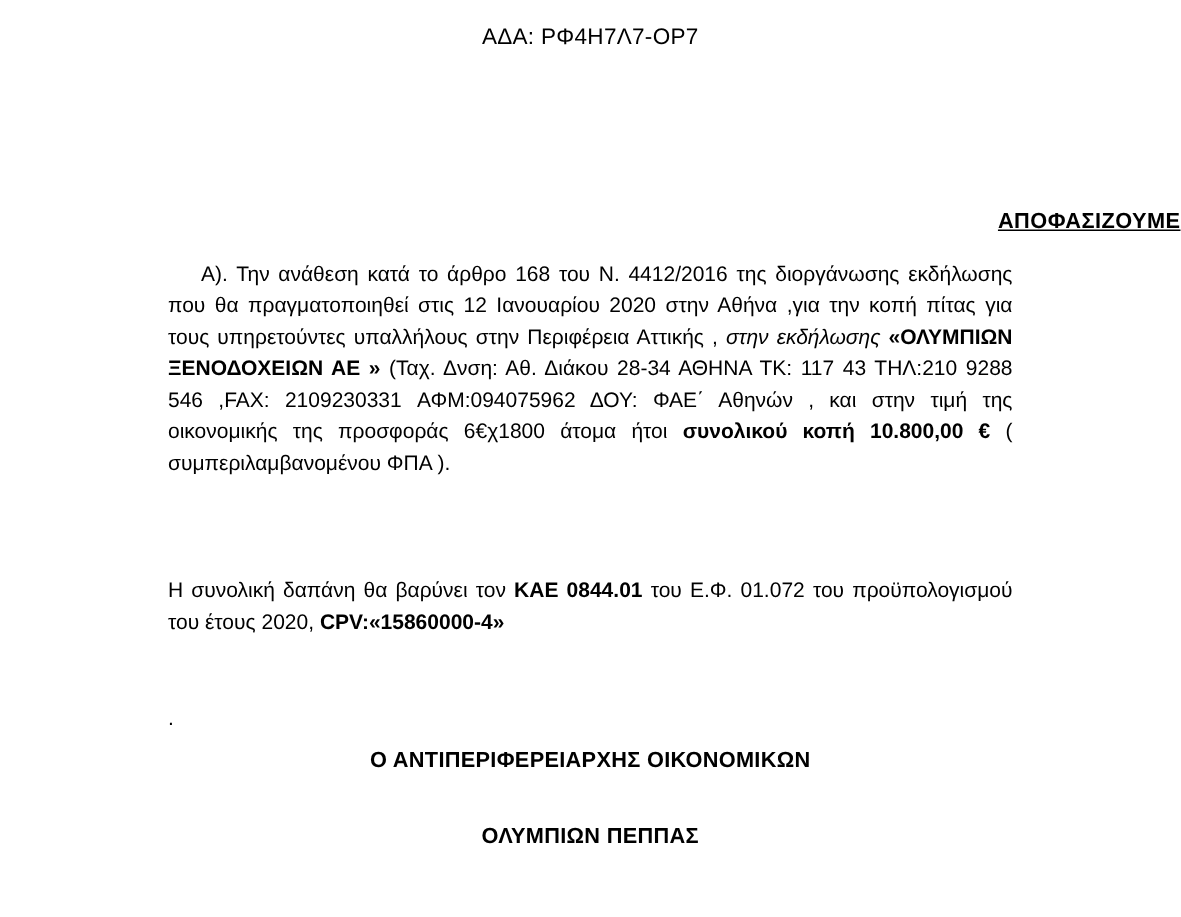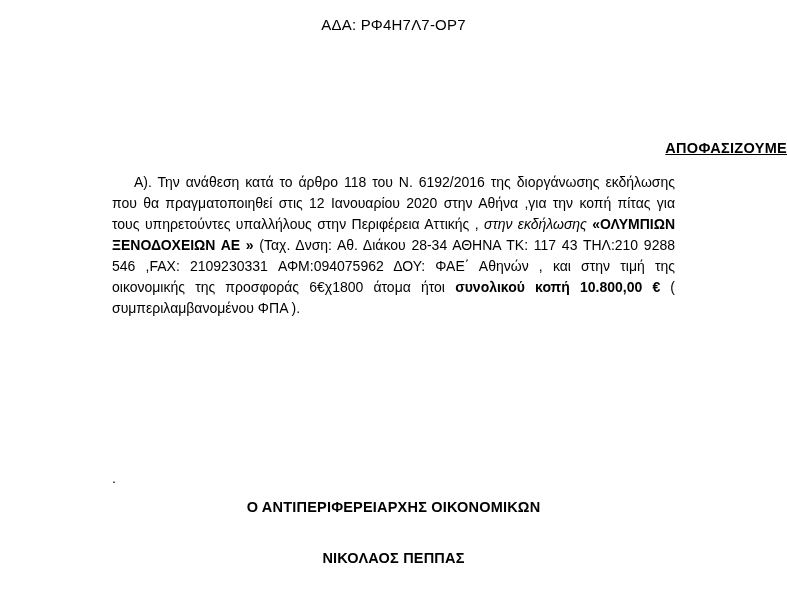--- a/index.html
+++ b/index.html
@@ -86,30 +86,36 @@
 <body>
 
 <div class="page">
 
   <div class="ada-line">ΑΔΑ: ΡΦ4Η7Λ7-ΟΡ7</div>
 
   <div class="heading-decision">ΑΠΟΦΑΣΙΖΟΥΜΕ</div>
 
   <div class="body-block para-a">
     <span class="indent"></span><span>Α).</span>
-    <span>Την ανάθεση κατά το άρθρο 118 του Ν. 6192/2016</span>
+    <span>Την ανάθεση κατά το άρθρο 168 του Ν. 4412/2016</span>
     <span>της  διοργάνωσης  εκδήλωσης   που θα πραγματοποιηθεί στις 12 Ιανουαρίου 2020 στην Αθήνα ,για την κοπή  πίτας για τους υπηρετούντες υπαλλήλους στην  Περιφέρεια Αττικής   ,</span>
     <i>στην εκδήλωσης</i>
     <b>«ΟΛΥΜΠΙΩΝ ΞΕΝΟΔΟΧΕΙΩΝ ΑΕ »</b>
     <span>(Ταχ. Δνση: Αθ. Διάκου 28-34 ΑΘΗΝΑ  ΤΚ: 117 43 ΤΗΛ:210 9288 546 ,FAX:  2109230331  ΑΦΜ:094075962 ΔΟΥ: ΦΑΕ΄ Αθηνών  , και στην τιμή της οικονομικής της προσφοράς 6€χ1800 άτομα  ήτοι</span>
     <b>συνολικού κοπή 10.800,00 €</b>
     <span>( συμπεριλαμβανομένου ΦΠΑ ).</span>
   </div>
 
 
+  <div class="body-block para-c">
+    <span>Η συνολική δαπάνη θα βαρύνει τον</span>
+    <b>ΚΑΕ 0844.01</b>
+    <span>του Ε.Φ. 01.072 του  προϋπολογισμού  του έτους 2020,</span>
+    <b>CPV:«15860000-4»</b>
+  </div>
 
   <div class="body-block dot-line">.</div>
 
   <div class="sig-title">Ο ΑΝΤΙΠΕΡΙΦΕΡΕΙΑΡΧΗΣ  ΟΙΚΟΝΟΜΙΚΩΝ</div>
 
-  <div class="sig-name">ΝΙΚΟΛΑΟΣ ΠΕΠΠΑΣ</div>
+  <div class="sig-name">ΟΛΥΜΠΙΩΝ ΠΕΠΠΑΣ</div>
 
 </div>
 
 </body></html>

